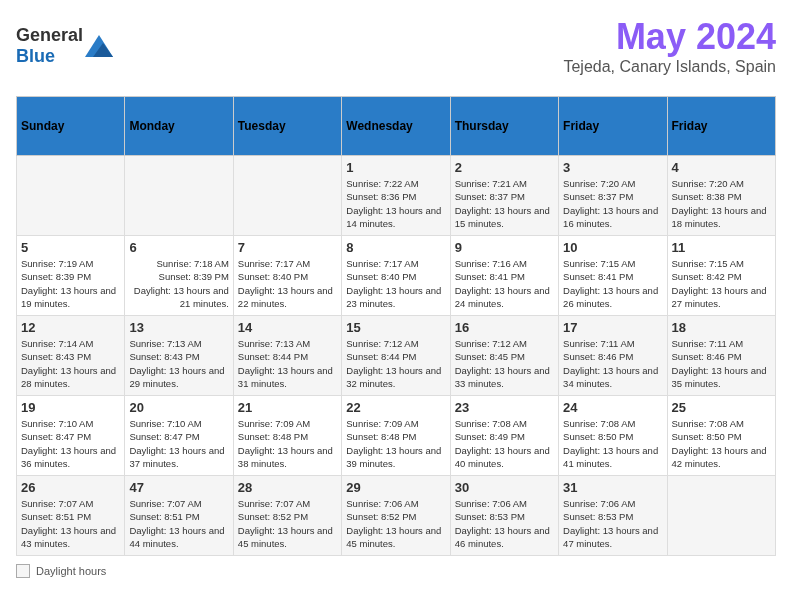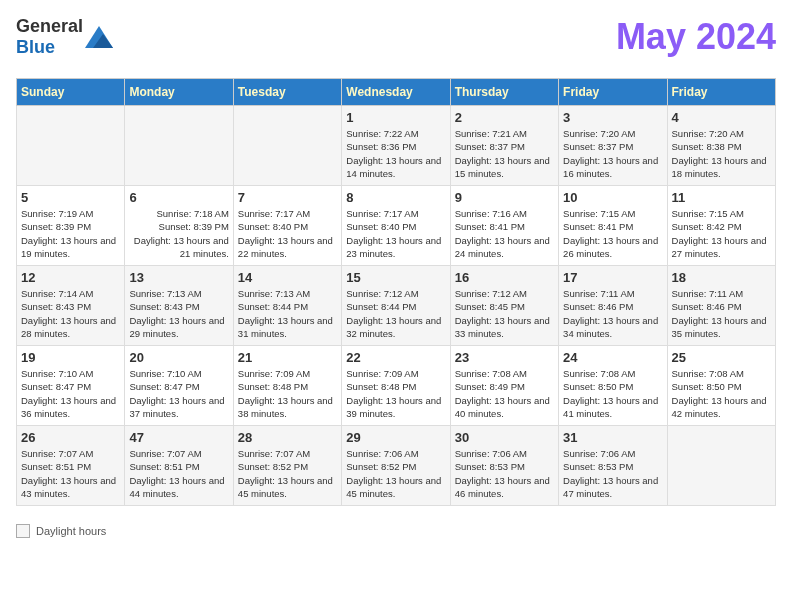--- a/index.html
+++ b/index.html
@@ -47,24 +47,24 @@
       font-size: 16px;
       color: #555;
     }
     table {
       width: 100%;
       border-collapse: collapse;
       table-layout: fixed;
     }
     thead tr th {
       background-color: #2a7cc7;
-      color: #fef9c3;
+      color: #000000;
       font-size: 12px;
       font-weight: bold;
-      padding: 6px 4px;
+      padding: 22px 4px;
       text-align: left;
       border: 1px solid #ccc;
     }
     tbody tr td {
       vertical-align: top;
       padding: 4px 4px;
       font-size: 10px;
       color: #333;
       border: 1px solid #ddd;
       min-height: 70px;
@@ -83,21 +83,21 @@
       margin-bottom: 2px;
     }
     .day-info {
       font-size: 9.5px;
       line-height: 1.4;
       color: #333;
     }
     .footer {
       display: flex;
       align-items: center;
-      margin-top: 18px;
+      margin-top: 8px;
       font-size: 11px;
       color: #555;
     }
     .footer-box {
       width: 14px;
       height: 14px;
       background: #f5f5f5;
       border: 1px solid #aaa;
       margin-right: 6px;
       display: inline-block;
@@ -112,20 +112,21 @@
       <span class="logo-text-general">General</span><br>
       <span class="logo-text-blue">Blue</span>
     </div>
     <svg class="logo-icon" viewBox="0 0 28 22" xmlns="http://www.w3.org/2000/svg">
       <polygon points="0,22 14,0 28,22" fill="#2a7cc7"></polygon>
       <polygon points="8,22 18,8 28,22" fill="#1a5a9a"></polygon>
     </svg>
   </div>
   <div class="title-block">
     <div class="main-title">May 2024</div>
+    <div class="subtitle">Tejeda, Canary Islands, Spain</div>
   </div>
 </div>
 
 <table>
   <thead>
     <tr>
     <th>Sunday</th>
         <th>Monday</th>
         <th>Tuesday</th>
         <th>Wednesday</th>

